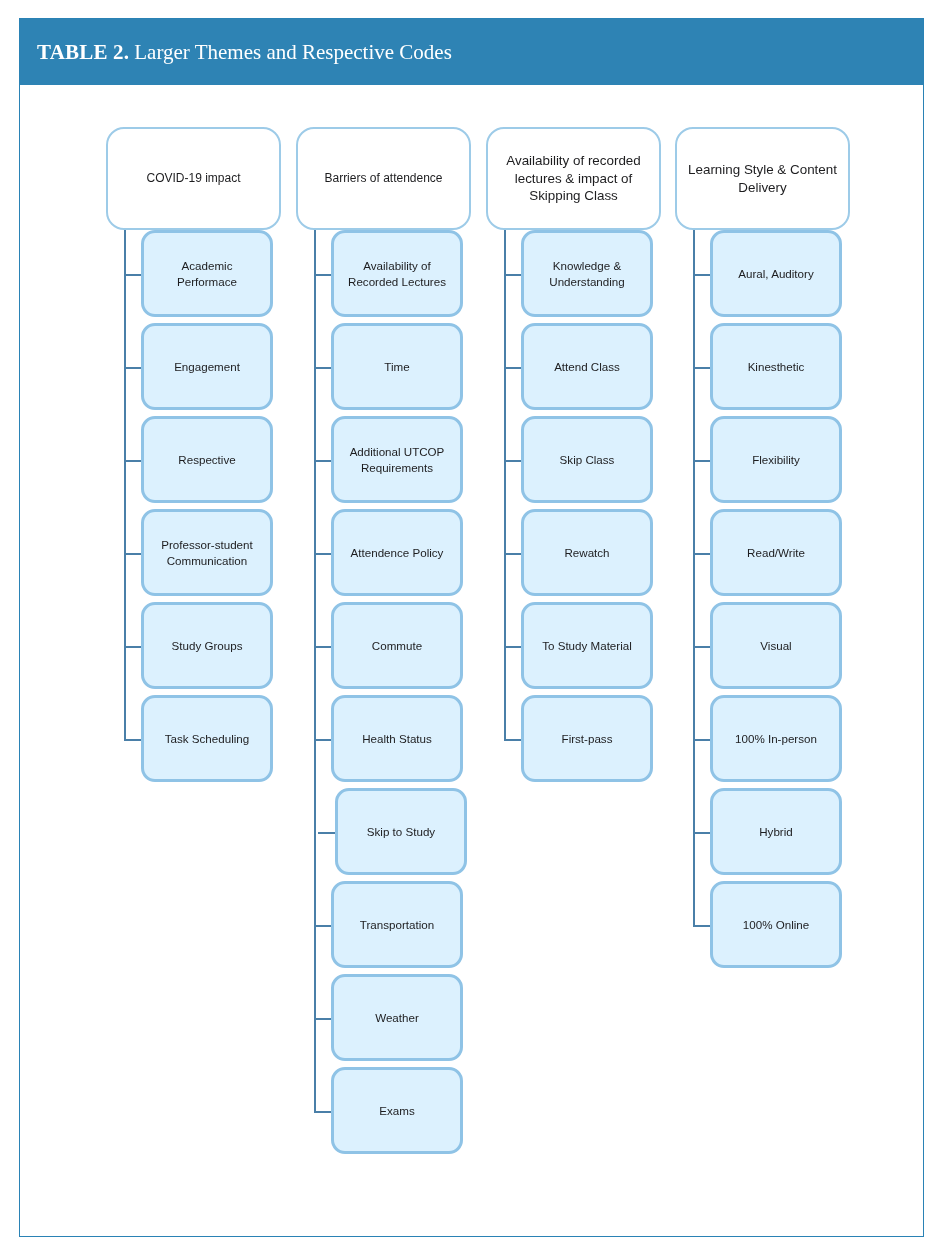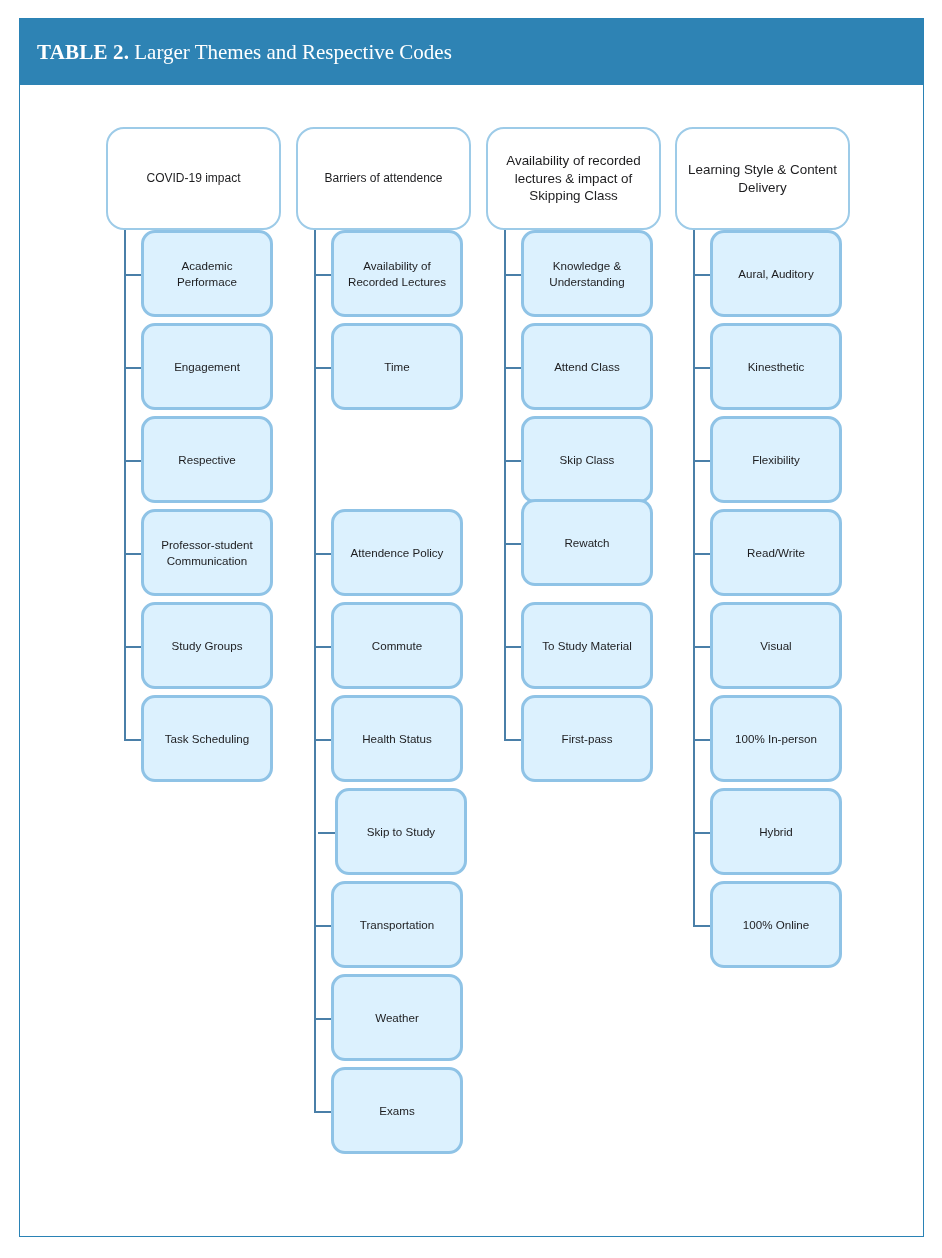--- a/index.html
+++ b/index.html
@@ -181,20 +181,24 @@
         <div class="branch-area" style="height: 930px;">
           <div class="spine" style="height: 882.5px;"></div>
           <div class="code-row" style="top: 0px; position: absolute; left: 0px; width: 175px;">
             <div class="stub"></div>
             <div class="code-box">Availability of Recorded Lectures</div>
           </div>
           <div class="code-row" style="top: 93px; position: absolute; left: 0px; width: 175px;">
             <div class="stub"></div>
             <div class="code-box">Time</div>
           </div>
+          <div class="code-row" style="top: 186px; position: absolute; left: 0px; width: 175px;">
+            <div class="stub"></div>
+            <div class="code-box">Additional UTCOP Requirements</div>
+          </div>
           <div class="code-row" style="top: 279px; position: absolute; left: 0px; width: 175px;">
             <div class="stub"></div>
             <div class="code-box">Attendence Policy</div>
           </div>
           <div class="code-row" style="top: 372px; position: absolute; left: 0px; width: 175px;">
             <div class="stub"></div>
             <div class="code-box">Commute</div>
           </div>
           <div class="code-row" style="top: 465px; position: absolute; left: 0px; width: 175px;">
             <div class="stub"></div>
@@ -227,21 +231,21 @@
             <div class="code-box">Knowledge &amp; Understanding</div>
           </div>
           <div class="code-row" style="top: 93px; position: absolute; left: 0px; width: 175px;">
             <div class="stub"></div>
             <div class="code-box">Attend Class</div>
           </div>
           <div class="code-row" style="top: 186px; position: absolute; left: 0px; width: 175px;">
             <div class="stub"></div>
             <div class="code-box">Skip Class</div>
           </div>
-          <div class="code-row" style="top: 269px; position: absolute; left: 0px; width: 175px;">
+          <div class="code-row" style="top: 279px; position: absolute; left: 0px; width: 175px;">
             <div class="stub"></div>
             <div class="code-box">Rewatch</div>
           </div>
           <div class="code-row" style="top: 372px; position: absolute; left: 0px; width: 175px;">
             <div class="stub"></div>
             <div class="code-box">To Study Material</div>
           </div>
           <div class="code-row" style="top: 465px; position: absolute; left: 0px; width: 175px;">
             <div class="stub"></div>
             <div class="code-box">First-pass</div>

